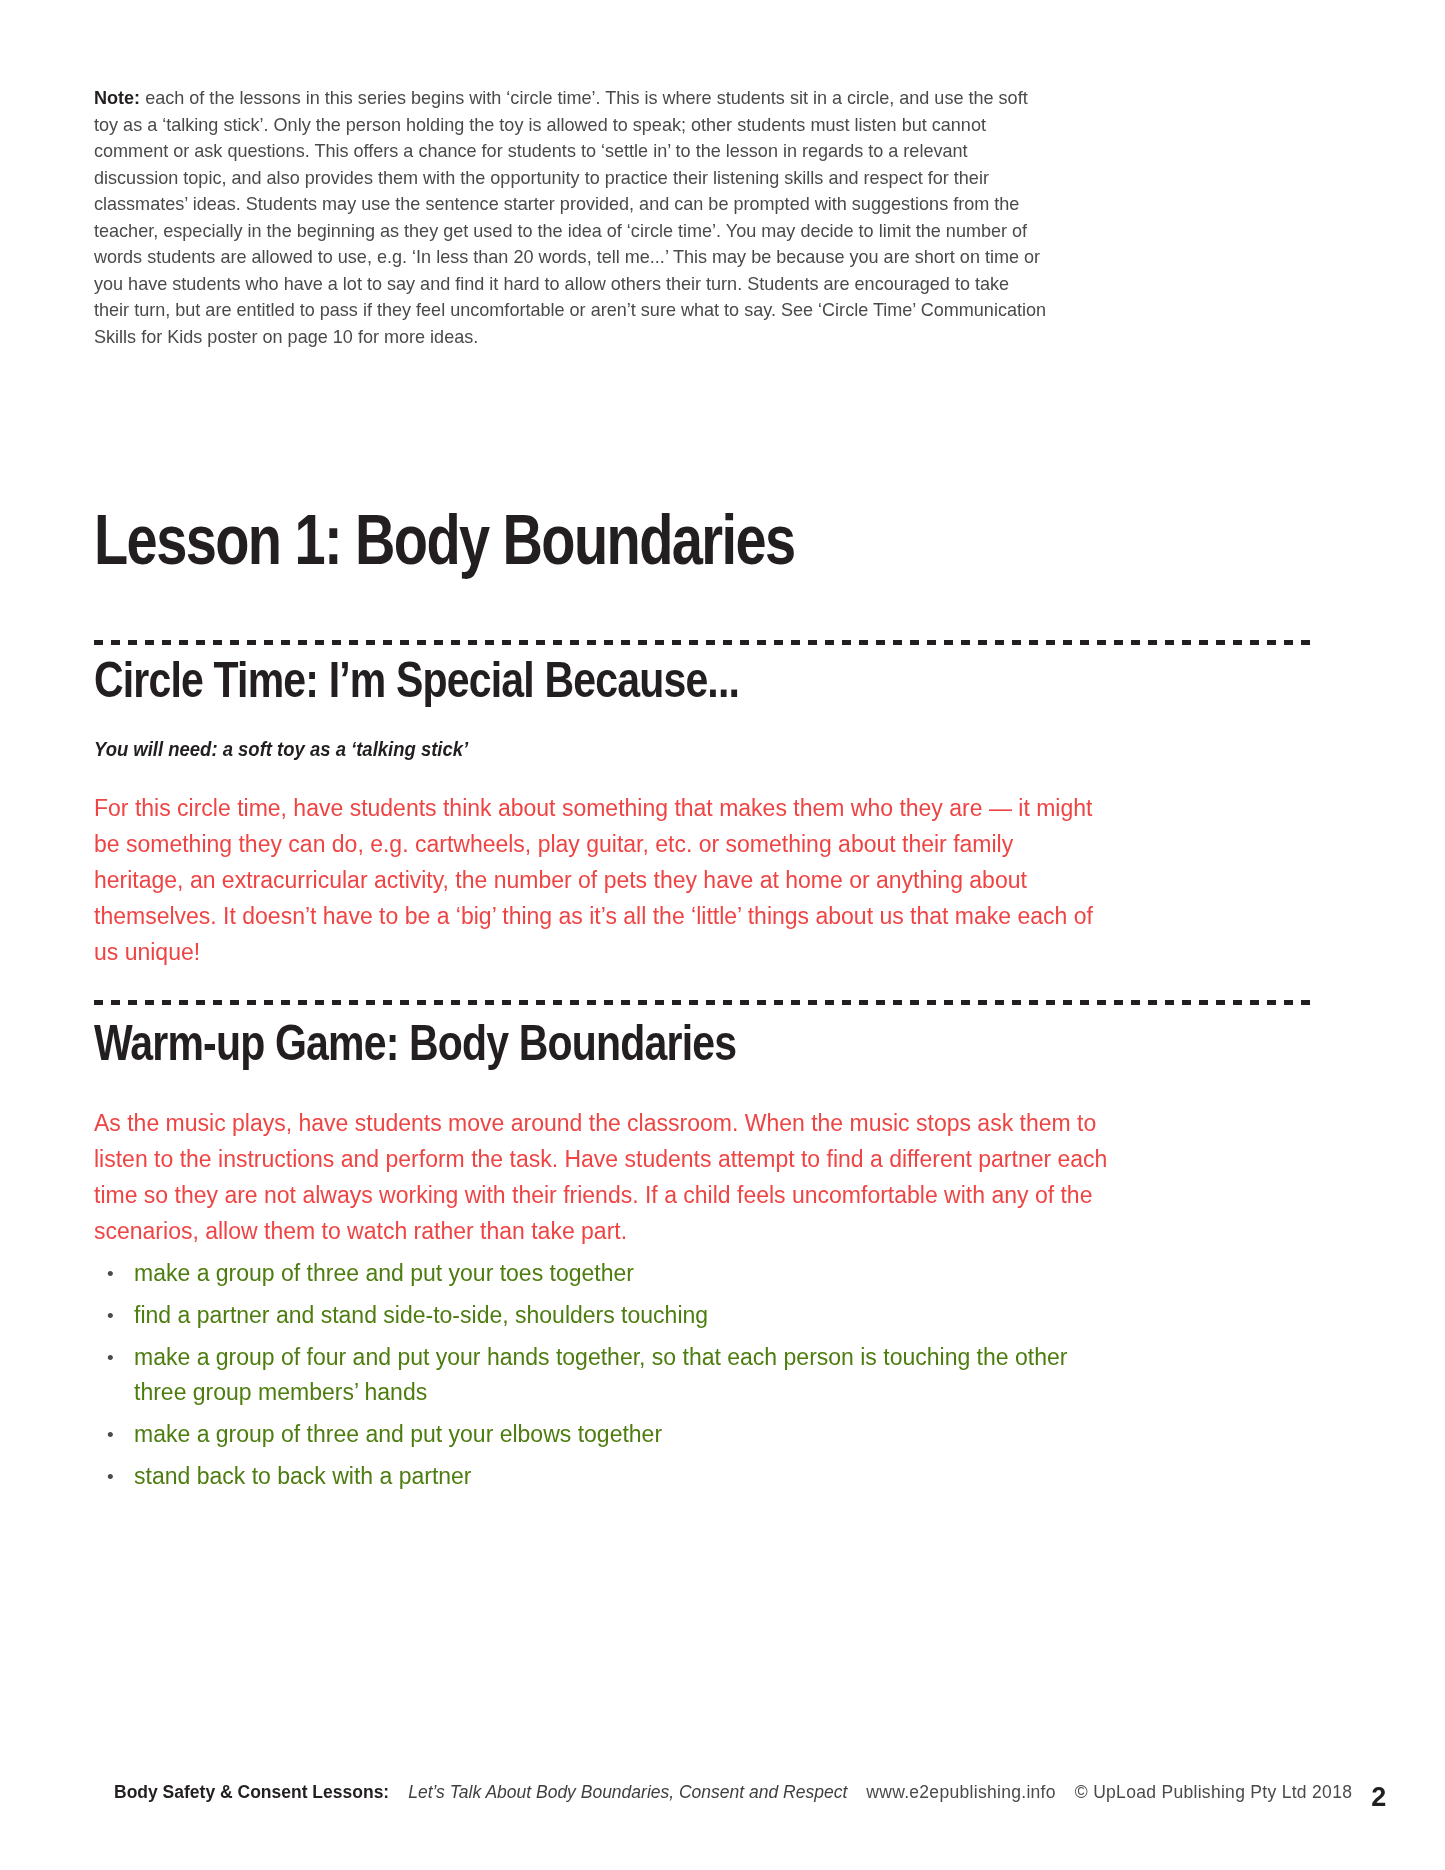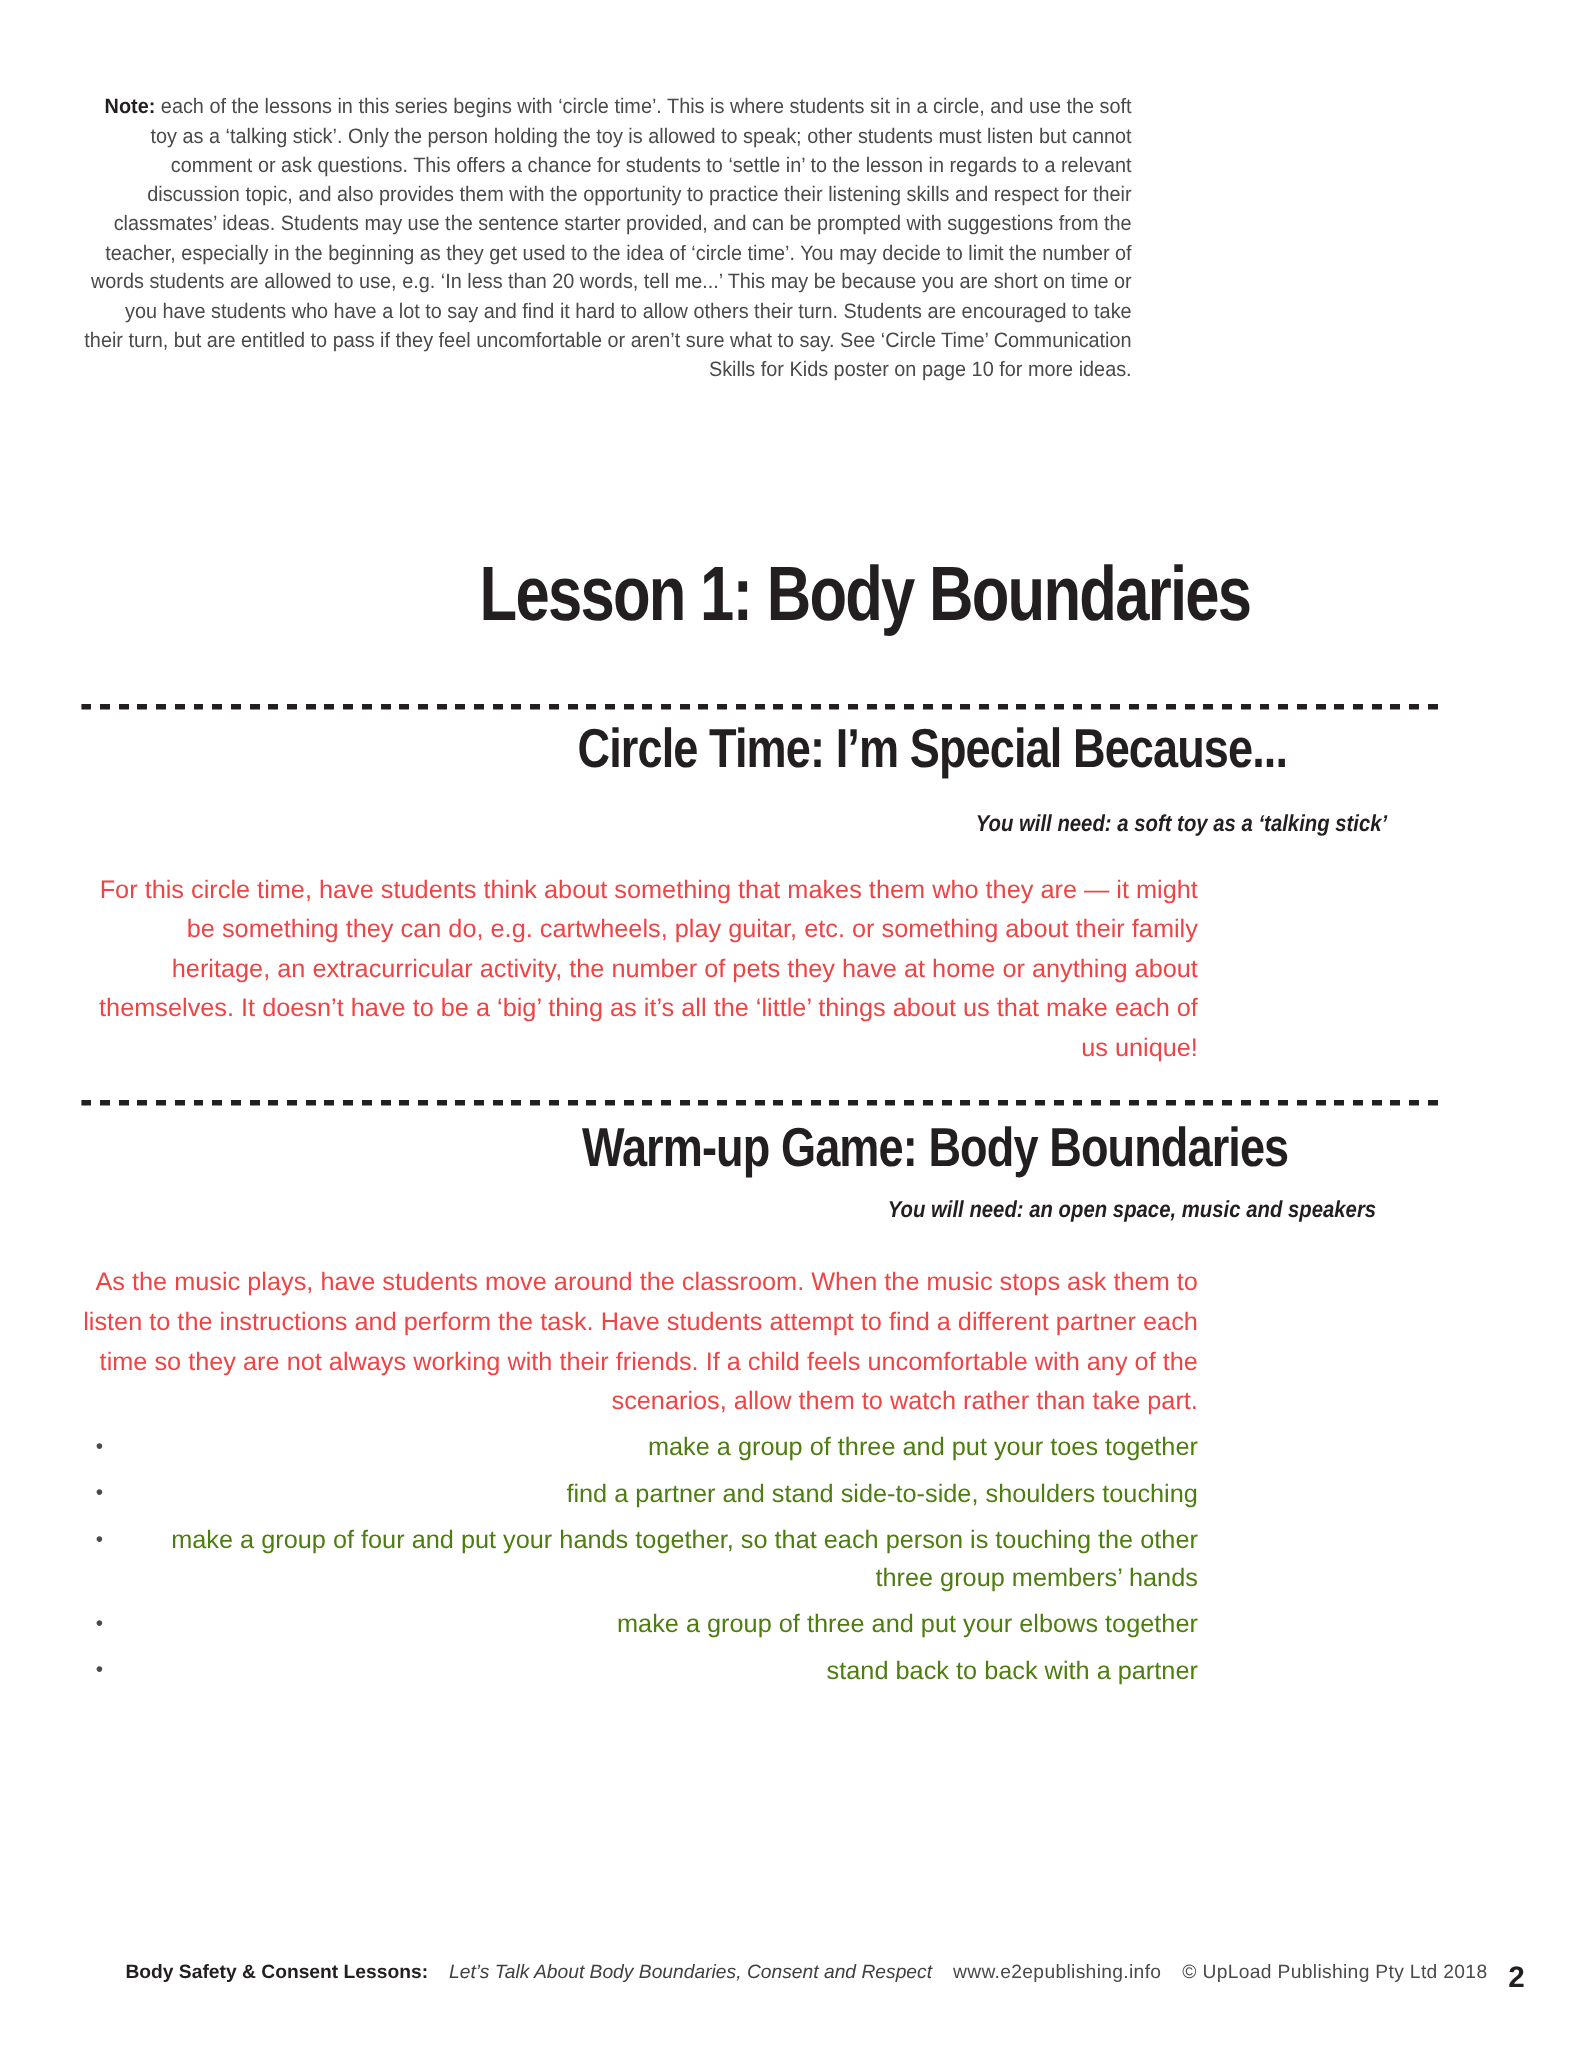--- a/index.html
+++ b/index.html
@@ -6,22 +6,21 @@
   html, body { background: #ffffff; }
   body {
     width: 1445px; height: 1870px;
     position: relative;
     font-family: "Liberation Sans", sans-serif;
     color: #4a4a4c;
     overflow: hidden;
   }
   .page {
     position: absolute; inset: 0;
-    padding: 85px 133px 0 74px;
-    text-align: right;
+    padding: 85px 133px 0 94px;
   }
 
   
   .note {
     width: 1005px;
     font-size: 19px;
     line-height: 26.5px;
     color: #4a4a4c;
     transform: scaleX(0.95);
     transform-origin: 0 0;
@@ -142,21 +141,20 @@
   <h2 class="section-heading heading-circle"><span class="squeeze-85">Circle Time: I’m Special Because...</span></h2>
 
   <p class="materials materials-1"><span class="squeeze-90">You will need: a soft toy as a ‘talking stick’</span></p>
 
   <p class="para para-1">For this circle time, have students think about something that makes them who they are — it might be something they can do, e.g. cartwheels, play guitar, etc. or something about their family heritage, an extracurricular activity, the number of pets they have at home or anything about themselves. It doesn’t have to be a ‘big’ thing as it’s all the ‘little’ things about us that make each of us unique!</p>
 
   <div class="dash dash-2"></div>
 
   <h2 class="section-heading heading-warmup"><span class="squeeze-85">Warm-up Game: Body Boundaries</span></h2>
 
-  <p class="materials materials-2"><span class="squeeze-90">You will need: an open space, music and speakers</span></p>
 
   <p class="para para-2">As the music plays, have students move around the classroom. When the music stops ask them to listen to the instructions and perform the task. Have students attempt to find a different partner each time so they are not always working with their friends. If a child feels uncomfortable with any of the scenarios, allow them to watch rather than take part.</p>
 
 
   <ul class="options">
     <li>make a group of three and put your toes together</li>
     <li>find a partner and stand side-to-side, shoulders touching</li>
     <li>make a group of four and put your hands together, so that each person is touching the other three group members’ hands</li>
     <li>make a group of three and put your elbows together</li>
     <li>stand back to back with a partner</li>

